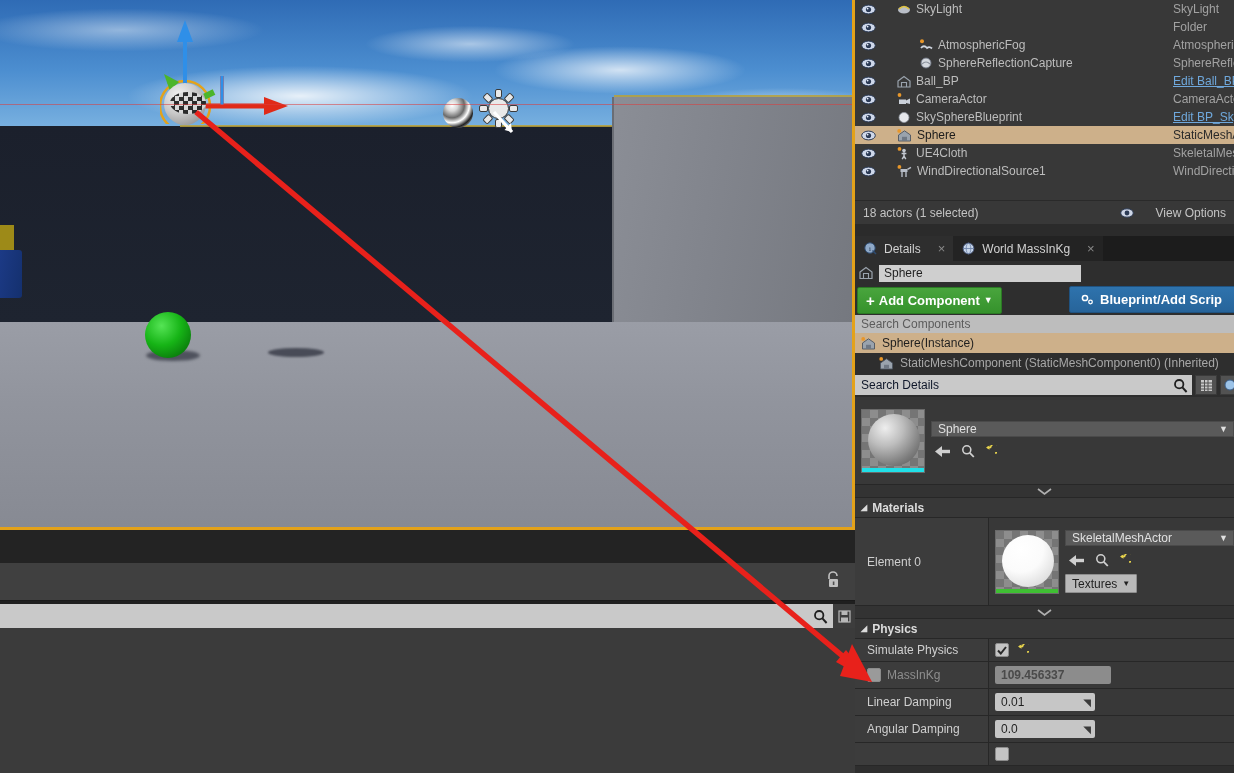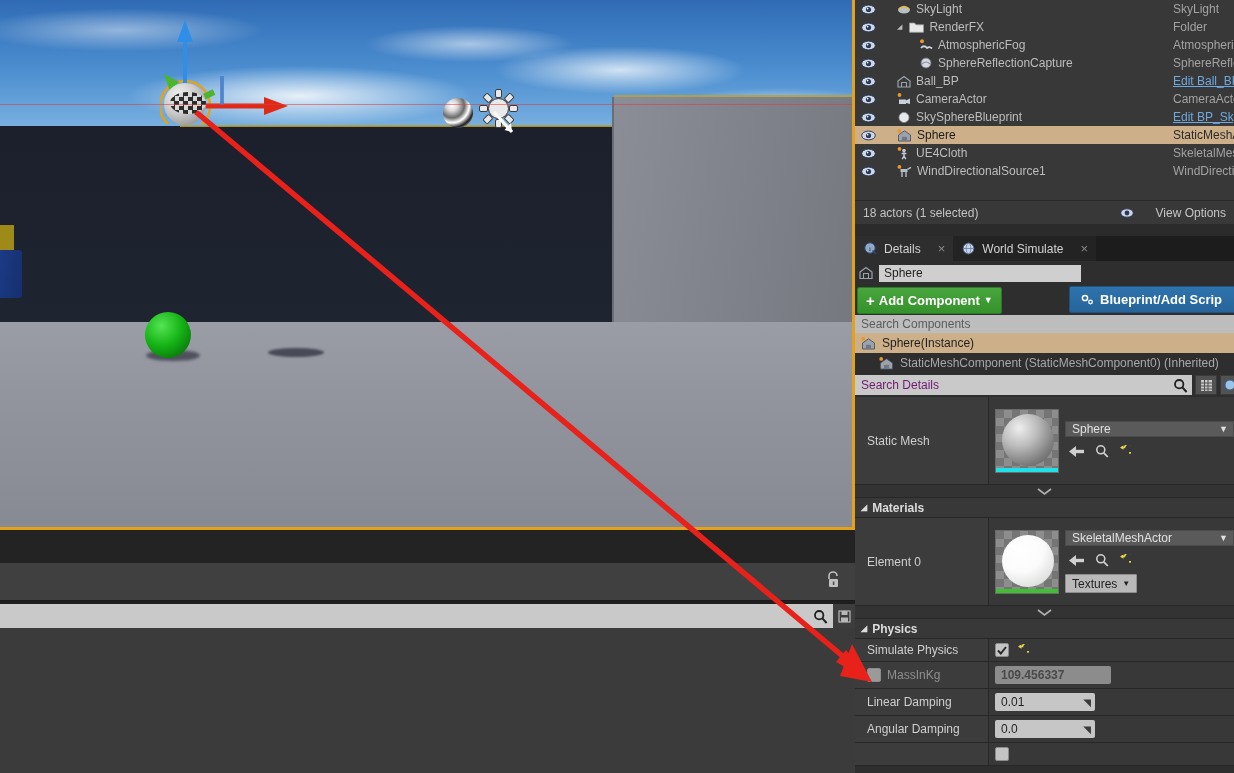--- a/index.html
+++ b/index.html
@@ -217,21 +217,21 @@
   #searchcomp {
     height: 18px; background: #bdbdbd; color: #5c5c5c; font-size: 12px;
     display: flex; align-items: center; padding-left: 6px;
   }
   .comp-row { height: 20px; display: flex; align-items: center; gap: 6px; font-size: 12px; }
   .comp-row.sel { background: #cdb08a; color: #1f1f1f; padding-left: 6px; }
   .comp-row.child { color: #a8a8a8; padding-left: 24px; }
 
   #detsearchrow { height: 24px; display: flex; align-items: center; gap: 3px; padding: 2px 0 2px 0; }
   #detsearch {
-    flex: 1; height: 20px; background: #c9c9c9; color: #701a75; font-size: 12px;
+    flex: 1; height: 20px; background: #c9c9c9; color: #0f172a; font-size: 12px;
     display: flex; align-items: center; justify-content: space-between; padding: 0 4px 0 6px;
   }
   .detbtn { width: 22px; height: 20px; background: #525252; border: 1px solid #3a3a3a;
             display: flex; align-items: center; justify-content: center; }
 
   
   .sec-head {
     height: 20px; background: #383838; display: flex; align-items: center;
     gap: 5px; padding-left: 6px; font-weight: bold; font-size: 12px; color: #dcdcdc;
     border-bottom: 1px solid #272727;
@@ -403,29 +403,20 @@
             <span class="ol-type">SkyLight</span>
           </div>
           <div class="ol-row">
             <span class="ol-eye">
               <svg width="15" height="11" viewBox="0 0 15 11">
                 <ellipse cx="7.5" cy="5.5" rx="6.8" ry="4.4" fill="#cfd8ea" stroke="#2b3a55" stroke-width="1"></ellipse>
                 <circle cx="7.5" cy="5.5" r="2.6" fill="#2b3a55"></circle>
                 <circle cx="6.6" cy="4.6" r="0.9" fill="#e8eefa"></circle>
               </svg>
             </span>
-            <span class="ol-name ind1">
-              <span style="font-size:7px;color:#bbb;margin-right:2px;">◢</span>
-              <span style="display:flex;align-items:center;">
-                <svg width="15" height="12" viewBox="0 0 15 12">
-                  <path d="M0.5 2 h5 l1.5 1.8 h7.5 v7.5 h-14 z" fill="#e9e9e9" stroke="#9a9a9a" stroke-width="0.8"></path>
-                </svg>
-              </span>
-              <span>RenderFX</span>
-            </span>
             <span class="ol-type">Folder</span>
           </div>
           <div class="ol-row">
             <span class="ol-eye">
               <svg width="15" height="11" viewBox="0 0 15 11">
                 <ellipse cx="7.5" cy="5.5" rx="6.8" ry="4.4" fill="#cfd8ea" stroke="#2b3a55" stroke-width="1"></ellipse>
                 <circle cx="7.5" cy="5.5" r="2.6" fill="#2b3a55"></circle>
                 <circle cx="6.6" cy="4.6" r="0.9" fill="#e8eefa"></circle>
               </svg>
             </span>
@@ -599,21 +590,21 @@
         </svg>
         <span>Details</span>
         <span class="tab-close">×</span>
       </div>
       <div class="tab inactive">
         <svg width="13" height="13" viewBox="0 0 13 13">
           <circle cx="6.5" cy="6.5" r="5.4" fill="#c7d6ea" stroke="#45557a" stroke-width="0.9"></circle>
           <ellipse cx="6.5" cy="6.5" rx="2.3" ry="5.4" fill="none" stroke="#6a7fa6" stroke-width="0.8"></ellipse>
           <line x1="1.1" y1="6.5" x2="11.9" y2="6.5" stroke="#6a7fa6" stroke-width="0.8"></line>
         </svg>
-        <span>World Simulate</span>
+        <span>World MassInKg</span>
         <span class="tab-close">×</span>
       </div>
     </div>
 
     <div id="details">
 
       <div id="namerow">
         <svg width="14" height="14" viewBox="0 0 14 14">
           <path d="M1 6 L7 1.5 L13 6 V12.5 H1 Z" fill="none" stroke="#9aa3ad" stroke-width="1.2"></path>
           <path d="M4.5 12.5 V7.5 H9.5 V12.5" fill="none" stroke="#9aa3ad" stroke-width="1.1"></path>
@@ -682,21 +673,20 @@
           </svg>
         </div>
         <div class="detbtn" style="width:14px;border-right:none;">
           <svg width="12" height="12" viewBox="0 0 12 12">
             <circle cx="8" cy="6" r="5" fill="#9cc3e8" stroke="#3a5f8c" stroke-width="1"></circle>
           </svg>
         </div>
       </div>
 
       <div class="prop-row" style="min-height:88px;">
-        <div class="prop-label">Static Mesh</div>
         <div class="prop-val">
           <div class="thumb">
             <div class="ball" style="background:radial-gradient(circle at 33% 27%, #eeeeee 0%, #bdbdbd 35%, #7e7e7e 70%, #4f4f4f 100%);"></div>
             <div class="bar" style="background:#20e0e8;"></div>
           </div>
           <div style="flex:1; display:flex; flex-direction:column; gap:5px; min-width:0;">
             <div class="assetcombo">
               <span>Sphere</span>
               <span style="font-size:9px;">▼</span>
             </div>

